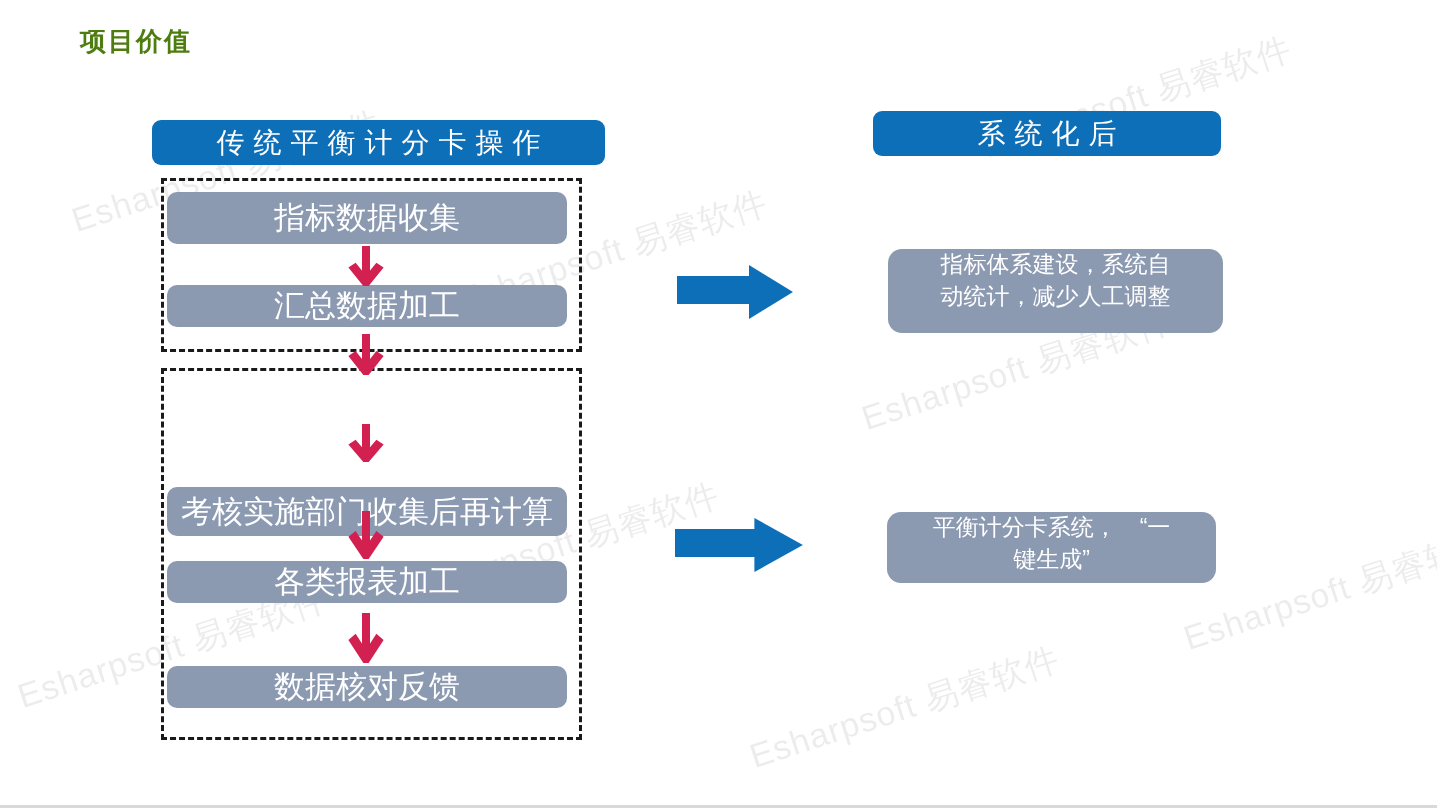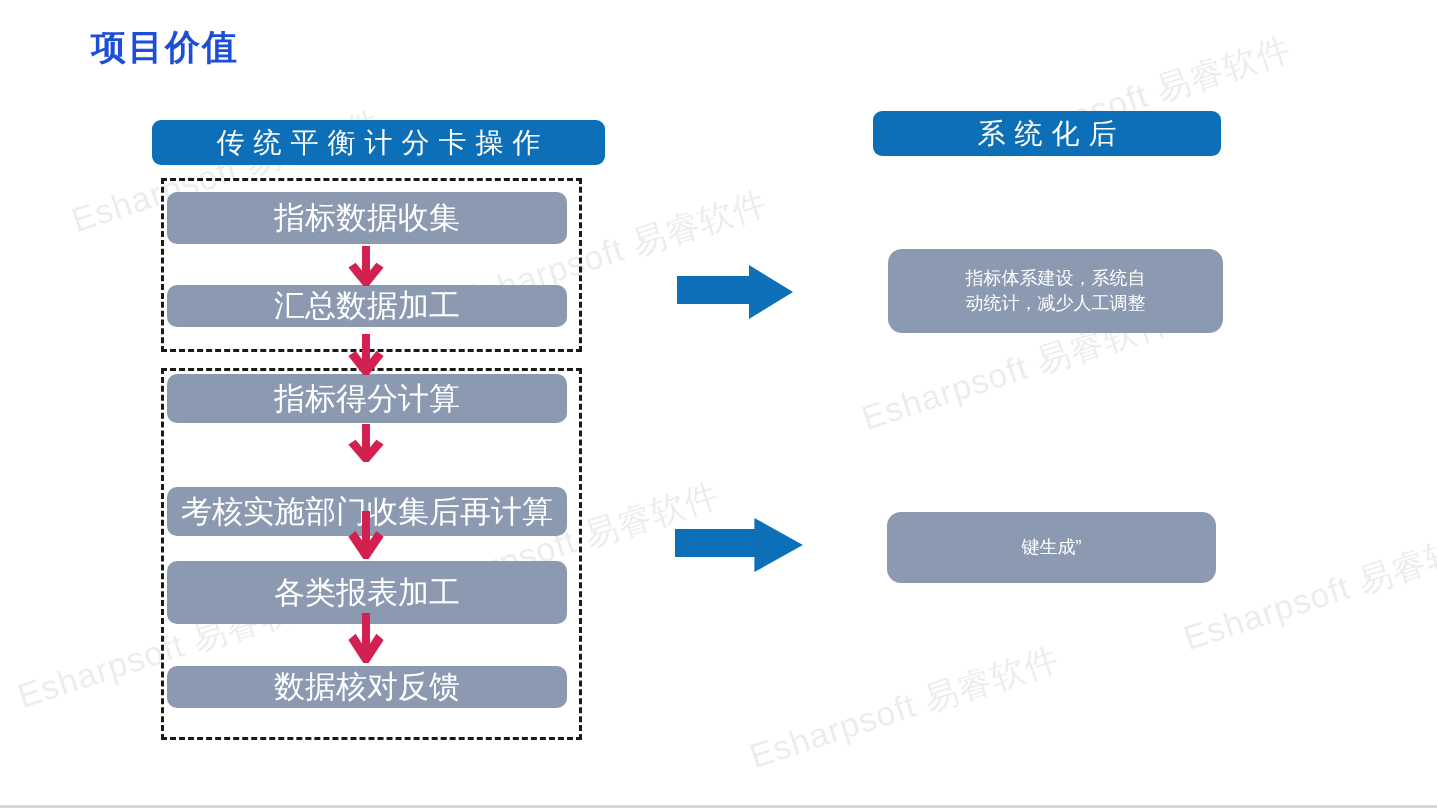--- a/index.html
+++ b/index.html
@@ -28,24 +28,24 @@
   .wm3{left:976px;top:126px;}
   .wm4{left:856px;top:398px;}
   .wm5{left:12px;top:676px;}
   .wm6{left:404px;top:572px;}
   .wm7{left:744px;top:736px;}
   .wm8{left:1178px;top:618px;}
 
   
   .page-title{
     position:absolute;z-index:3;
-    left:91px;top:24px;
-    font-size:35px;font-weight:bold;
+    left:80px;top:24px;
+    font-size:26px;font-weight:bold;
     letter-spacing:2px;
-    color:#1d4ed8;
+    color:#4d7c0f;
   }
 
   
   .hdr-bar{
     position:absolute;z-index:3;
     height:45px;
     background:#0d6fb8;
     border-radius:9px;
     color:#ffffff;
     display:flex;align-items:center;justify-content:center;
@@ -75,21 +75,21 @@
     border-radius:10px;
     color:#ffffff;
     font-size:31px;
     display:flex;align-items:center;justify-content:center;
     white-space:nowrap;
   }
   .s1{top:192px;height:52px;}
   .s2{top:285px;height:42px;}
   .s3{top:374px;height:49px;}
   .s4{top:487px;height:49px;}
-  .s5{top:561px;height:63px;}
+  .s5{top:561px;height:42px;}
   .s6{top:666px;height:42px;}
 
   
   .red-arrow{position:absolute;z-index:4;left:348px;width:36px;}
   .a1{top:246px;height:40px;}
   .a2{top:334px;height:41px;}
   .a3{top:424px;height:38px;}
   .a4{top:511px;height:48px;}
   .a5{top:613px;height:50px;}
   .red-arrow svg{display:block;width:100%;height:100%;}
@@ -99,23 +99,23 @@
   .b1{left:677px;top:264px;width:117px;height:56px;}
   .b2{left:675px;top:517px;width:129px;height:56px;}
   .blue-arrow svg{display:block;width:100%;height:100%;}
 
   
   .result{
     position:absolute;z-index:3;
     background:#8b99b1;
     border-radius:14px;
     color:#ffffff;
-    font-size:18px;
+    font-size:23px;
     display:flex;flex-direction:column;
-    align-items:center;justify-content:center;
+    align-items:center;
     text-align:center;
     line-height:1.38;
   }
   .r1{left:888px;top:249px;width:335px;height:84px;}
   .r2{left:887px;top:512px;width:329px;height:71px;}
   .result .line{display:block;white-space:nowrap;}
 
   
   .bottom-line{
     position:absolute;z-index:3;
@@ -140,21 +140,20 @@
   <div class="page-title">项目价值</div>
 
   <div class="hdr-bar hdr-left">传统平衡计分卡操作</div>
   <div class="hdr-bar hdr-right">系统化后</div>
 
   <div class="group-frame group1"></div>
   <div class="group-frame group2"></div>
 
   <div class="step s1">指标数据收集</div>
   <div class="step s2">汇总数据加工</div>
-  <div class="step s3">指标得分计算</div>
   <div class="step s4">考核实施部门收集后再计算</div>
   <div class="step s5">各类报表加工</div>
   <div class="step s6">数据核对反馈</div>
 
   <div class="red-arrow a1">
     <svg viewBox="0 0 36 44" preserveAspectRatio="none">
         <line x1="18" y1="0" x2="18" y2="33" stroke="#d22050" stroke-width="8"></line>
         <polyline points="4,21 18,40 32,21" fill="none" stroke="#d22050" stroke-width="9"></polyline>
       </svg>
   </div>
@@ -192,18 +191,19 @@
     <svg viewBox="0 0 117 56" preserveAspectRatio="none">
         <path d="M0,12 L72,12 L72,1 L116,28 L72,55 L72,40 L0,40 Z" fill="#0d6fb8"></path>
       </svg>
   </div>
 
   <div class="result r1">
     <span class="line">指标体系建设，系统自</span>
     <span class="line">动统计，减少人工调整</span>
   </div>
   <div class="result r2">
+    <span class="line">平衡计分卡系统，　“一</span>
     <span class="line">键生成”</span>
   </div>
 
   <div class="bottom-line"></div>
 
 </div>
 
 </body></html>

